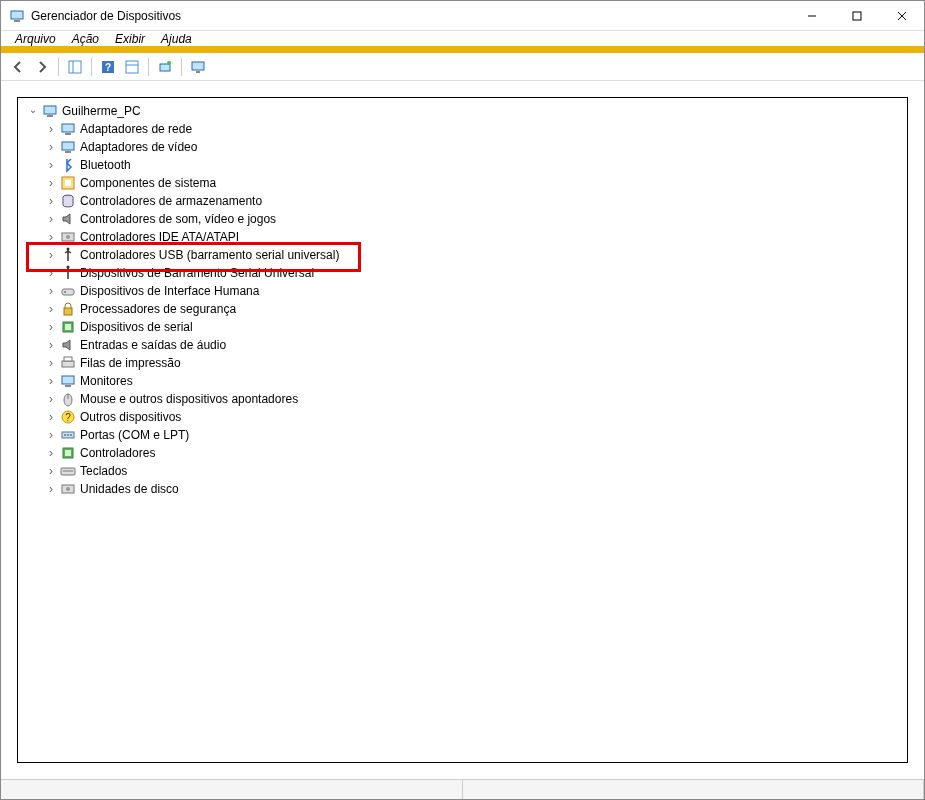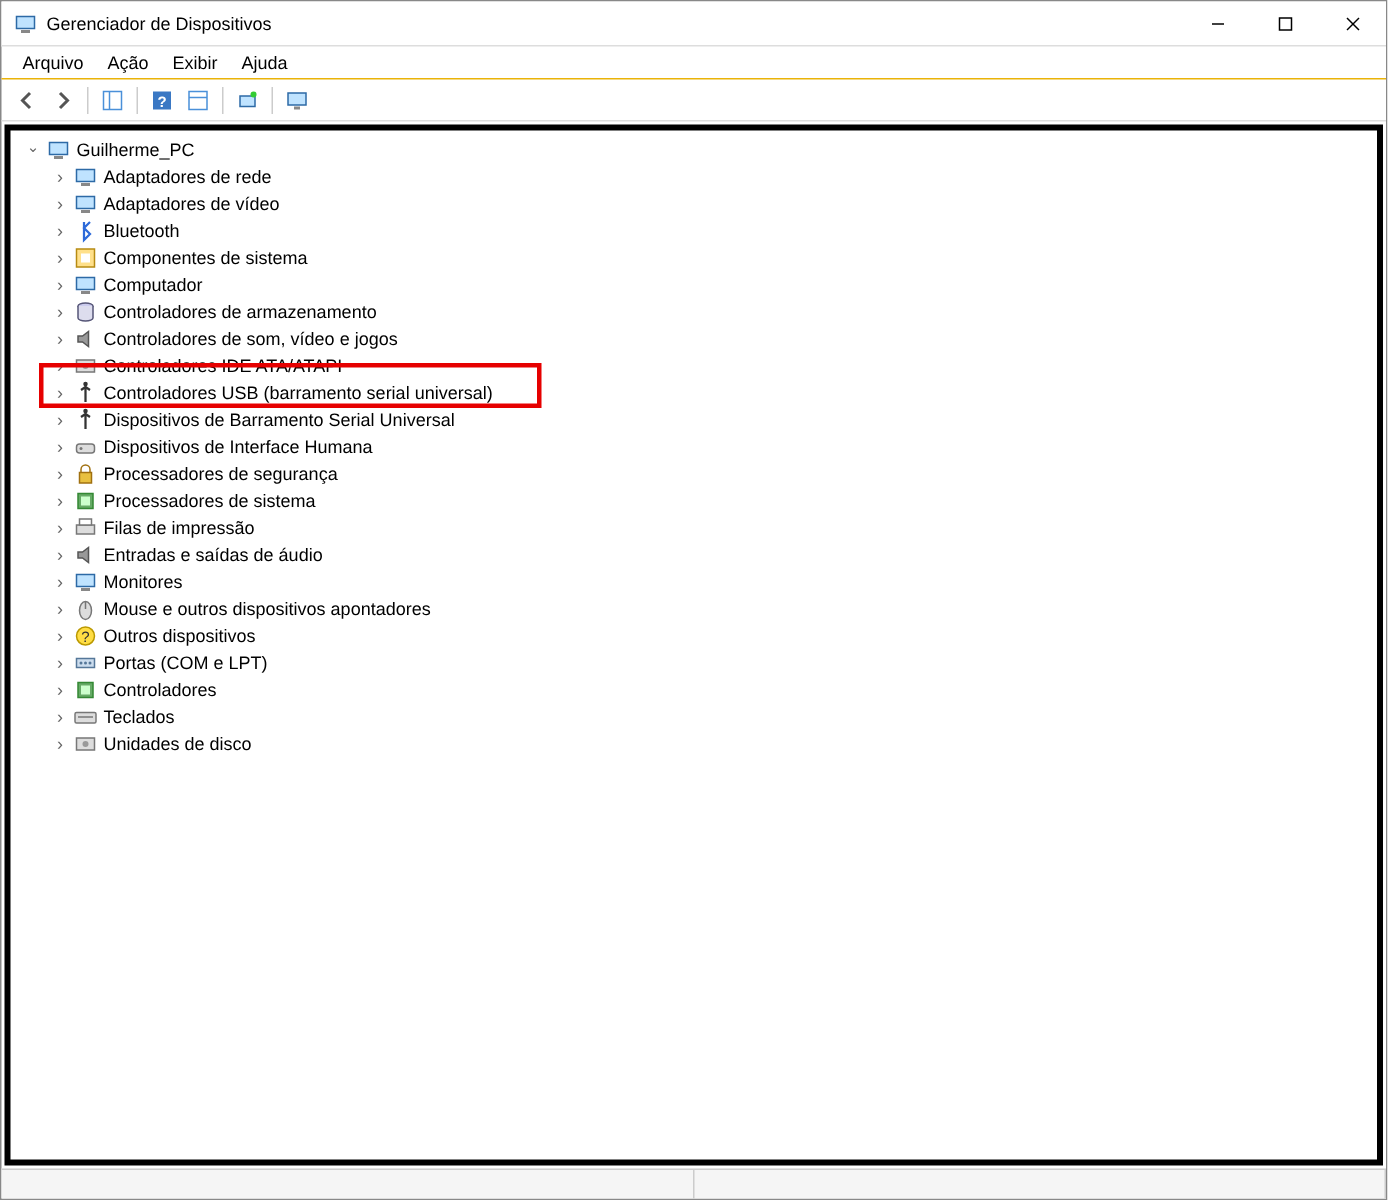--- a/index.html
+++ b/index.html
@@ -6,28 +6,28 @@
 body { background: #fff; width: 925px; height: 800px; overflow: hidden; position: relative; }
 
 .window { width: 925px; height: 800px; border: 1px solid #888; background: #fff; display: flex; flex-direction: column; }
 
 .titlebar { height: 30px; display: flex; align-items: center; padding-left: 8px; background: #fff; border-bottom: 1px solid #ddd; }
 .titlebar-icon { width: 16px; height: 16px; margin-right: 6px; }
 .titlebar-text { font-size: 12px; color: #000; flex: 1; }
 .win-controls { display: flex; height: 100%; }
 .win-btn { width: 45px; height: 100%; display: flex; align-items: center; justify-content: center; color: #333; font-size: 10px; cursor: default; }
 
-.menubar { height: 22px; display: flex; align-items: center; padding: 0 6px; font-size: 12px; border-bottom: 1px solid #eab308; }
+.menubar { height: 22px; display: flex; align-items: center; padding: 0 6px; font-size: 12px; border-bottom: 7px solid #eab308; font-style: italic; }
 .menu-item { padding: 2px 8px; cursor: default; }
 
 .toolbar { height: 28px; display: flex; align-items: center; padding: 2px 6px; gap: 2px; border-bottom: 1px solid #ddd; }
 .tool-btn { width: 22px; height: 22px; display: flex; align-items: center; justify-content: center; border: 1px solid transparent; cursor: default; }
 .tool-sep { width: 1px; height: 18px; background: #ccc; margin: 0 3px; }
 
-.tree-area { flex: 1; overflow: auto; border: 4px solid #000000; margin: 2px; background: #fff; padding: 4px 0; }
+.tree-area { flex: 1; overflow: auto; border: 1px solid #000000; margin: 16px; background: #fff; padding: 4px 0; }
 
 .tree-node { display: flex; align-items: center; height: 18px; font-size: 12px; color: #000; white-space: nowrap; cursor: default; padding-right: 8px; }
 
 .chevron { width: 14px; height: 14px; display: flex; align-items: center; justify-content: center; color: #666; font-size: 10px; margin-right: 2px; }
 .chevron.expanded::before { content: "⌄"; position: relative; top:-2px; }
 .chevron.collapsed::before { content: "›"; font-size: 12px; }
 
 .node-icon { width: 16px; height: 16px; margin-right: 4px; display: inline-flex; align-items: center; justify-content: center; }
 .node-label { font-size: 12px; }
 
@@ -191,30 +191,20 @@
               <rect x="2" y="2" width="12" height="12" fill="#ffe08a" stroke="#b78b12"></rect>
               <rect x="5" y="5" width="6" height="6" fill="#fff"></rect>
             </svg>
           </span>
           <span class="node-label">Componentes de sistema</span>
         </div>
         <div class="tree-node indent-1">
           <span class="chevron collapsed"></span>
           <span class="node-icon">
             <svg width="16" height="16" viewBox="0 0 16 16">
-              <rect x="2" y="3" width="12" height="8" fill="#bfe3ff" stroke="#2d6aa6"></rect>
-              <rect x="5" y="12" width="6" height="2" fill="#888"></rect>
-            </svg>
-          </span>
-          <span class="node-label">Computador</span>
-        </div>
-        <div class="tree-node indent-1">
-          <span class="chevron collapsed"></span>
-          <span class="node-icon">
-            <svg width="16" height="16" viewBox="0 0 16 16">
               <ellipse cx="8" cy="4" rx="5" ry="2" fill="#cce" stroke="#557"></ellipse>
               <path d="M3 4v8a5 2 0 0010 0V4" fill="#dde" stroke="#557"></path>
             </svg>
           </span>
           <span class="node-label">Controladores de armazenamento</span>
         </div>
         <div class="tree-node indent-1">
           <span class="chevron collapsed"></span>
           <span class="node-icon">
             <svg width="16" height="16" viewBox="0 0 16 16">
@@ -274,40 +264,40 @@
           <span class="node-label">Processadores de segurança</span>
         </div>
         <div class="tree-node indent-1">
           <span class="chevron collapsed"></span>
           <span class="node-icon">
             <svg width="16" height="16" viewBox="0 0 16 16">
               <rect x="3" y="3" width="10" height="10" fill="#6a6" stroke="#383"></rect>
               <rect x="5" y="5" width="6" height="6" fill="#cfc"></rect>
             </svg>
           </span>
-          <span class="node-label">Processadores de sistema</span>
+          <span class="node-label">Dispositivos de serial</span>
+        </div>
+        <div class="tree-node indent-1">
+          <span class="chevron collapsed"></span>
+          <span class="node-icon">
+            <svg width="16" height="16" viewBox="0 0 16 16">
+              <path d="M3 6h3l4-3v10l-4-3H3z" fill="#999" stroke="#555"></path>
+            </svg>
+          </span>
+          <span class="node-label">Entradas e saídas de áudio</span>
         </div>
         <div class="tree-node indent-1">
           <span class="chevron collapsed"></span>
           <span class="node-icon">
             <svg width="16" height="16" viewBox="0 0 16 16">
               <rect x="2" y="6" width="12" height="6" fill="#ddd" stroke="#777"></rect>
               <rect x="4" y="2" width="8" height="4" fill="#fff" stroke="#777"></rect>
             </svg>
           </span>
           <span class="node-label">Filas de impressão</span>
-        </div>
-        <div class="tree-node indent-1">
-          <span class="chevron collapsed"></span>
-          <span class="node-icon">
-            <svg width="16" height="16" viewBox="0 0 16 16">
-              <path d="M3 6h3l4-3v10l-4-3H3z" fill="#999" stroke="#555"></path>
-            </svg>
-          </span>
-          <span class="node-label">Entradas e saídas de áudio</span>
         </div>
         <div class="tree-node indent-1">
           <span class="chevron collapsed"></span>
           <span class="node-icon">
             <svg width="16" height="16" viewBox="0 0 16 16">
               <rect x="2" y="3" width="12" height="8" fill="#bfe3ff" stroke="#2d6aa6"></rect>
               <rect x="5" y="12" width="6" height="2" fill="#888"></rect>
             </svg>
           </span>
           <span class="node-label">Monitores</span>

